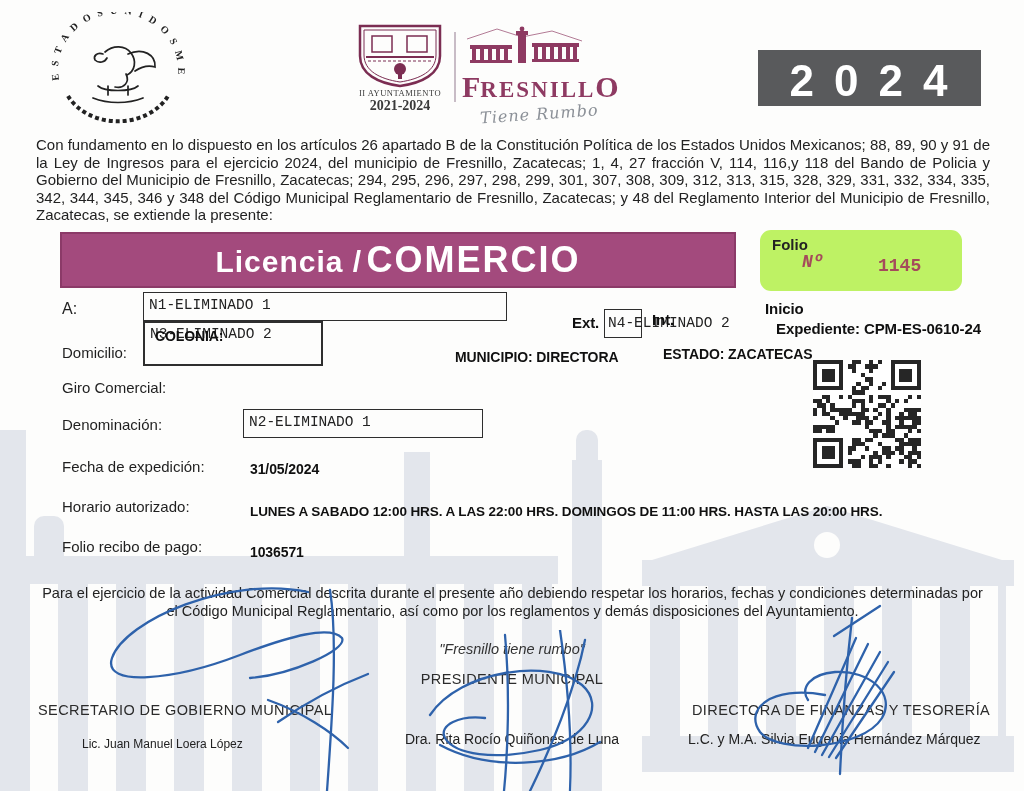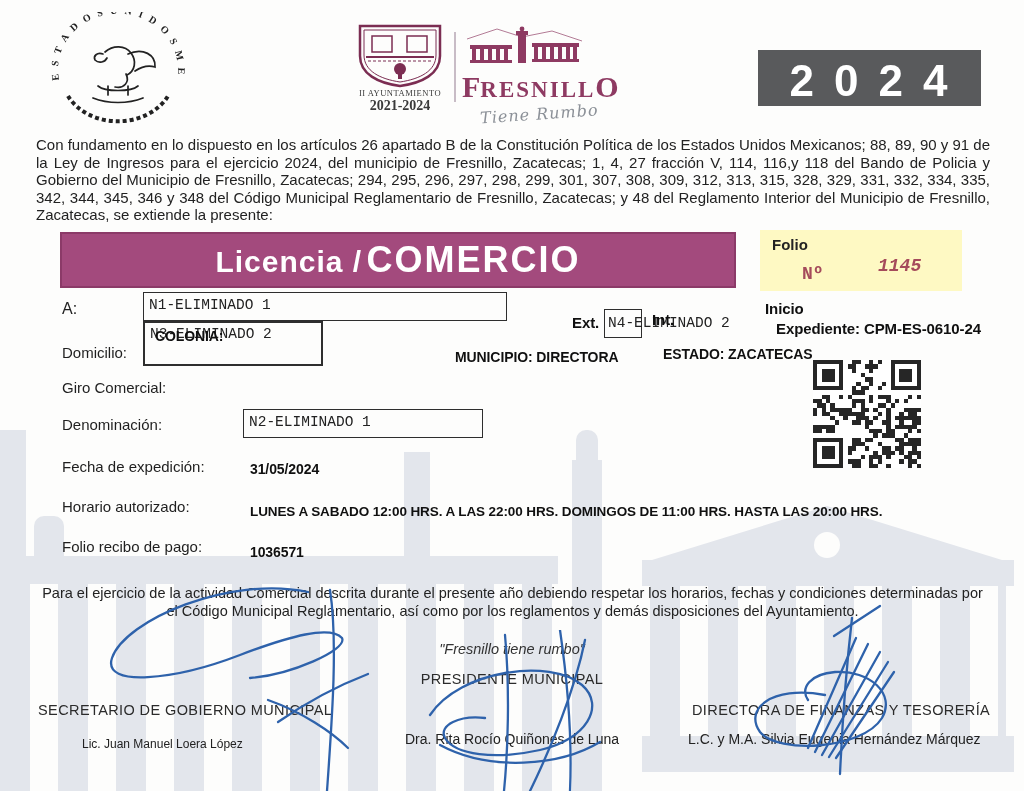--- a/index.html
+++ b/index.html
@@ -24,21 +24,21 @@
            transform:rotate(-4deg);letter-spacing:1px;}
   .yearbadge{background:#595a5c;color:#fff;font-weight:800;font-size:44px;letter-spacing:20px;
              text-align:center;line-height:62px;padding-left:18px;}
   
   .legal{font-size:15px;line-height:17.6px;text-align:justify;color:#222;}
   
   .banner{background:#a34a7d;border:2px solid #8b3a68;box-sizing:border-box;text-align:center;
           color:#fff;line-height:52px;white-space:nowrap;}
   .banner .lic{font-size:30px;font-weight:600;letter-spacing:1px;}
   .banner .com{font-size:36px;font-weight:800;letter-spacing:2px;}
-  .foliobox{background:#fef9c3;}
+  .foliobox{background:#bef264;border-radius:11px;}
   .foliolbl{font-size:15px;font-weight:700;color:#232323;}
   .folionum{font-family:"Liberation Mono",monospace;font-weight:700;font-size:18px;color:#a54b5b;}
   
   .lbl{font-size:15px;color:#1f1f1f;white-space:nowrap;}
   .bval{font-size:14px;font-weight:700;color:#101010;white-space:nowrap;letter-spacing:-0.1px;}
   .mono{font-family:"Liberation Mono",monospace;font-size:14.5px;color:#222;white-space:nowrap;}
   .fbox{border:1.5px solid #2e2e2e;box-sizing:border-box;}
   .fbox2{border:2.5px solid #2e2e2e;box-sizing:border-box;}
   
   .conditions{font-size:14.5px;line-height:18px;text-align:center;color:#222;}
@@ -139,22 +139,22 @@
 
   <div class="abs z1 legal" style="left:36px;top:136px;width:954px;">Con fundamento en lo dispuesto en los artículos 26 apartado B de la Constitución Política de los Estados Unidos Mexicanos; 88, 89, 90 y 91 de la Ley de Ingresos para el ejercicio 2024, del municipio de Fresnillo, Zacatecas; 1, 4, 27 fracción V, 114, 116,y 118 del Bando de Policia y Gobierno del Municipio de Fresnillo, Zacatecas; 294, 295, 296, 297, 298, 299, 301, 307, 308, 309, 312, 313, 315, 328, 329, 331, 332, 334, 335, 342, 344, 345, 346 y 348 del Código Municipal Reglamentario de Fresnillo, Zacatecas; y 48 del Reglamento Interior del Municipio de Fresnillo, Zacatecas, se extiende la presente:</div>
 
   <div class="abs z1 banner" style="left:60px;top:232px;width:676px;height:56px;">
     <span class="lic">Licencia /</span>
     <span class="com">COMERCIO</span>
   </div>
 
   <div class="abs z1 foliobox" style="left:760px;top:230px;width:202px;height:61px;">
     <div class="foliolbl abs" style="left:12px;top:6px;">Folio</div>
-    <div class="folionum abs" style="left:42px;top:34px;">Nº</div>
-    <div class="folionum abs" style="left:118px;top:26px;font-style:italic;">1145</div>
+    <div class="folionum abs" style="left:42px;top:22px;font-style:italic;">Nº</div>
+    <div class="folionum abs" style="left:118px;top:26px;">1145</div>
   </div>
 
   <div class="abs z1 lbl" style="left:62px;top:300px;font-size:16px;">A:</div>
   <div class="abs z1 fbox" style="left:143px;top:292px;width:364px;height:29px;">
     <div class="mono" style="padding:4px 0 0 5px;">N1-ELIMINADO 1</div>
   </div>
   <div class="abs z1 fbox2" style="left:143px;top:321px;width:180px;height:45px;">
     <div class="mono" style="padding:3px 0 0 5px;">N3-ELIMINADO 2</div>
   </div>
 

